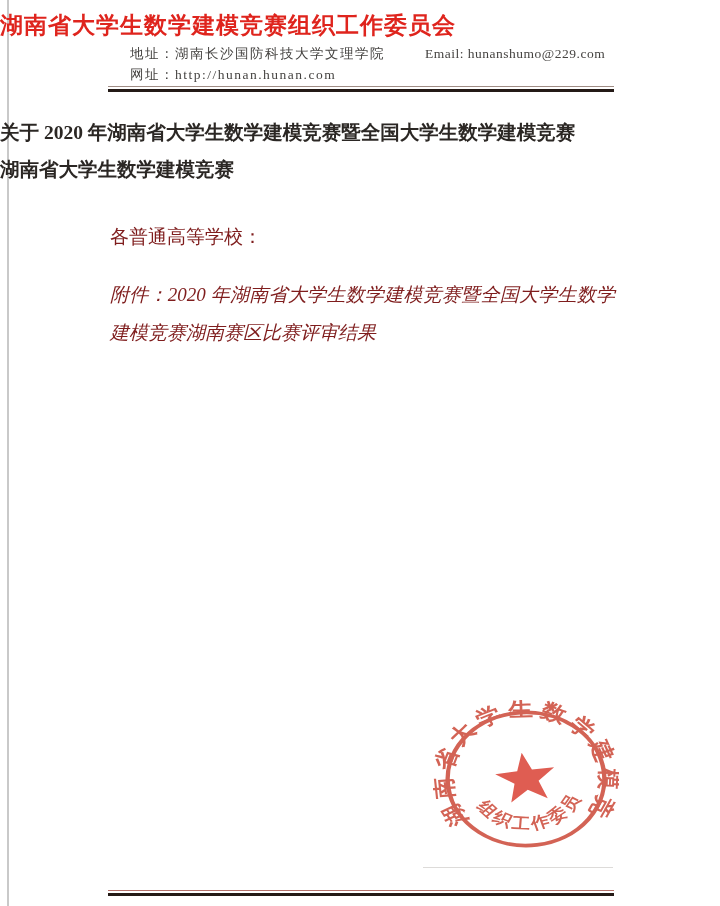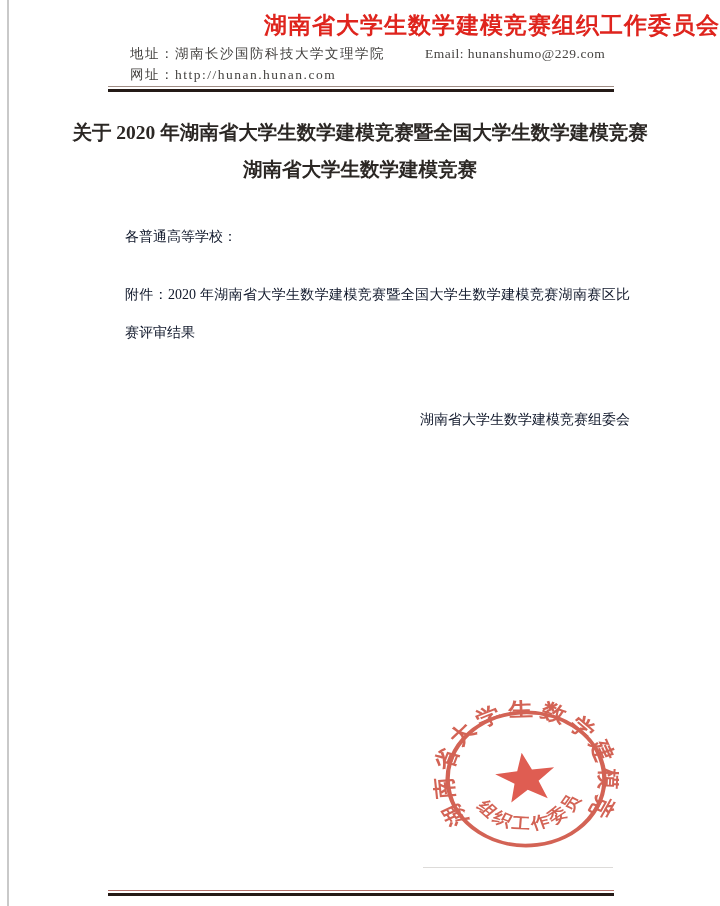--- a/index.html
+++ b/index.html
@@ -14,21 +14,21 @@
     background: #ffffff;
   }
   
   .scan-edge {
     position: absolute; left: 7px; top: 0; width: 2px; height: 906px;
     background: #c9c9c9;
   }
   
   .org-title {
     position: absolute; left: 0; top: 10px; width: 100%;
-    text-align: right;
+    text-align: left;
     color: #df241d;
     font-size: 23px; font-weight: bold; letter-spacing: 1px;
   }
   .contact-left {
     position: absolute; left: 112px; top: 43px; width: 300px;
     font-size: 13.5px; line-height: 21px; color: #454341;
     letter-spacing: 1.5px;
     margin-left: 18px;
   }
   .contact-right {
@@ -39,33 +39,32 @@
   .double-rule {
     position: absolute; left: 108px; width: 506px; height: 6px;
     border-top: 1.5px solid #a08d85;
     border-bottom: 3px solid #241a16;
   }
   .rule-header { top: 86px; }
   .rule-footer { top: 890px; border-top-color: #b4706a; }
   
   .doc-title {
     position: absolute; left: 0; top: 114px; width: 100%;
-    text-align: center; font-weight: bold; color: #2b2724;
+    font-weight: bold; color: #2b2724;
     font-size: 19.5px; line-height: 37px;
   }
   
   .body-flow {
     position: absolute; left: 110px; top: 218px; width: 505px;
-    font-size: 14px; line-height: 38px; color: #0f172a;
+    font-size: 19px; line-height: 38px; color: #7f1d1d;
     text-align: justify;
-    margin-left: 15px;
   }
   .salutation { margin-bottom: 8px; }
   .para { text-indent: 2em; }
-  .attachment { margin-top: 20px; }
+  .attachment { margin-top: 20px; font-style: italic; }
   .sig-block { margin-top: 49px; text-align: right; }
   
   .seal {
     position: absolute; left: 433px; top: 700px; width: 186px; height: 158px;
     opacity: 0.82; mix-blend-mode: multiply; pointer-events: none;
   }
   
   .seal-artifact {
     position: absolute; left: 423px; top: 867px; width: 190px; height: 1px;
     background: #dddbd9;
@@ -92,21 +91,20 @@
 
   <div class="doc-title">
     <div>关于 2020 年湖南省大学生数学建模竞赛暨全国大学生数学建模竞赛</div>
     <div>湖南省大学生数学建模竞赛</div>
   </div>
 
   <div class="body-flow">
     <div class="salutation">各普通高等学校：</div>
     <p class="attachment">附件：2020 年湖南省大学生数学建模竞赛暨全国大学生数学建模竞赛湖南赛区比赛评审结果</p>
     <div class="sig-block">
-      <div>湖南省大学生数学建模竞赛组委会</div>
     </div>
   </div>
 
   <div class="seal-artifact"></div>
 
   <svg class="seal" viewBox="0 0 190 190" preserveAspectRatio="none">
     <defs>
       <path id="sealArcTop" d="M 33,139 A 76,76 0 1 1 157,139" fill="none"></path>
       <path id="sealArcBottom" d="M 40,119 A 60,60 0 0 0 150,119" fill="none"></path>
     </defs>

